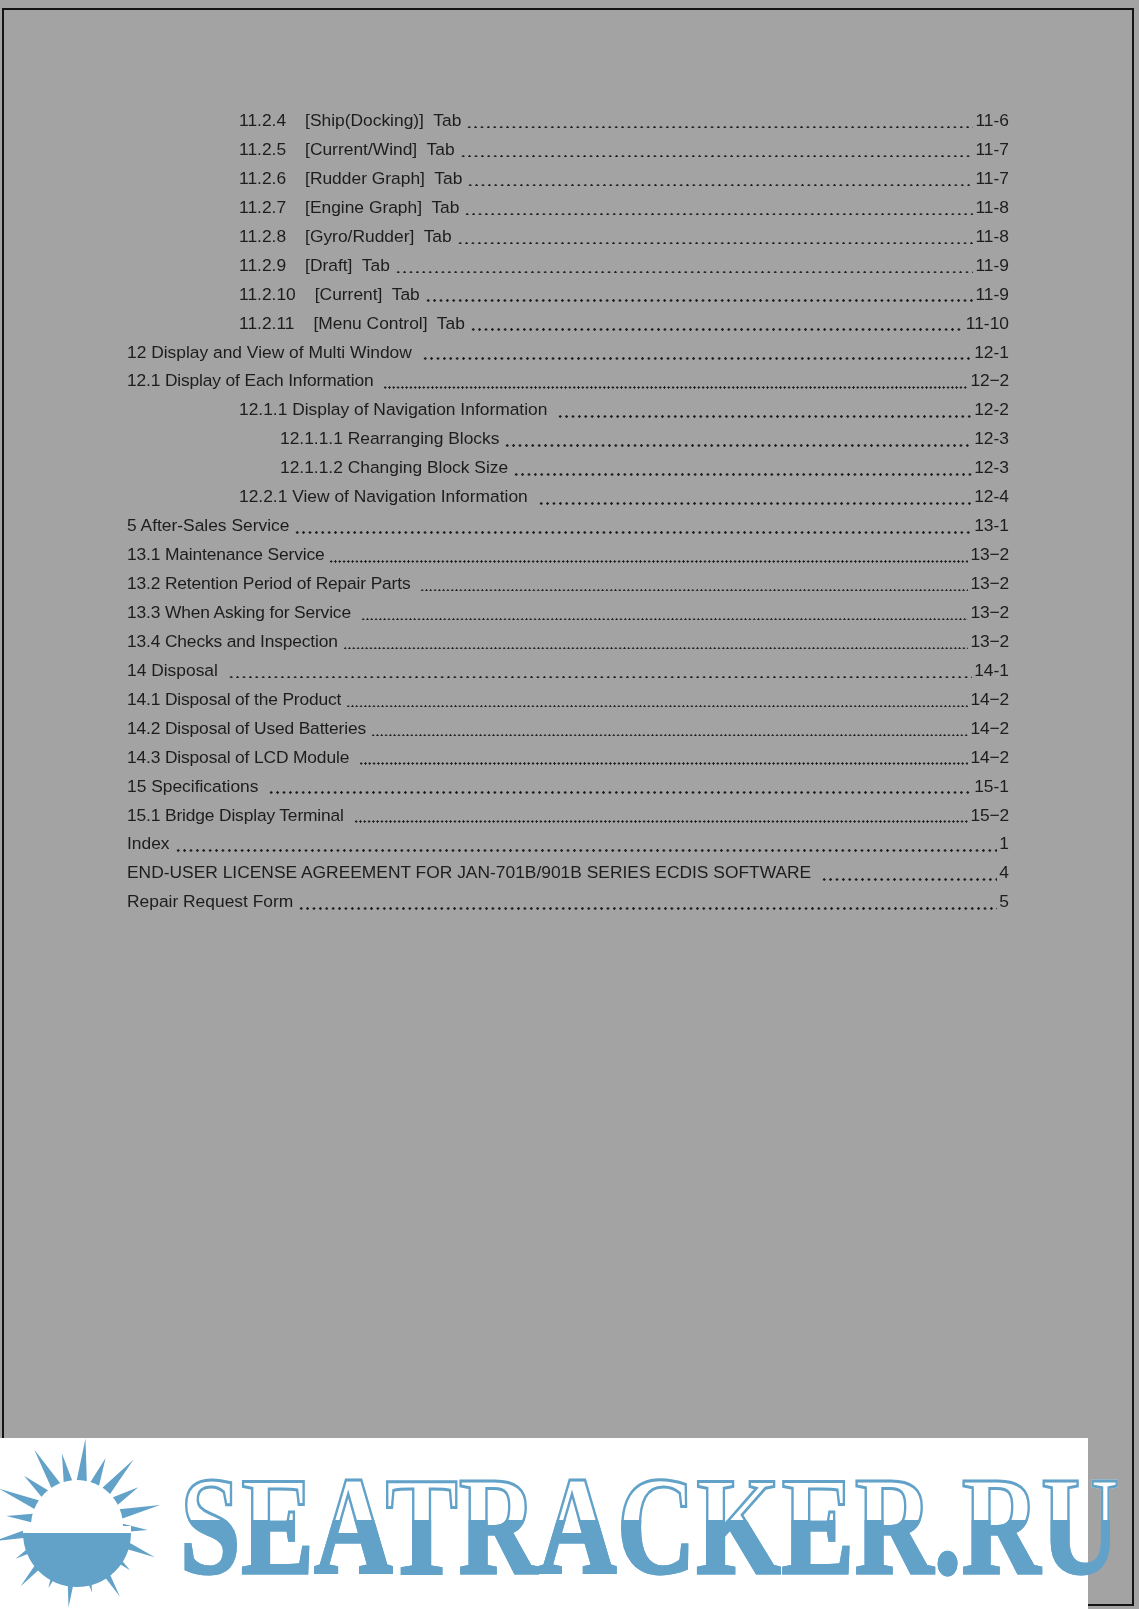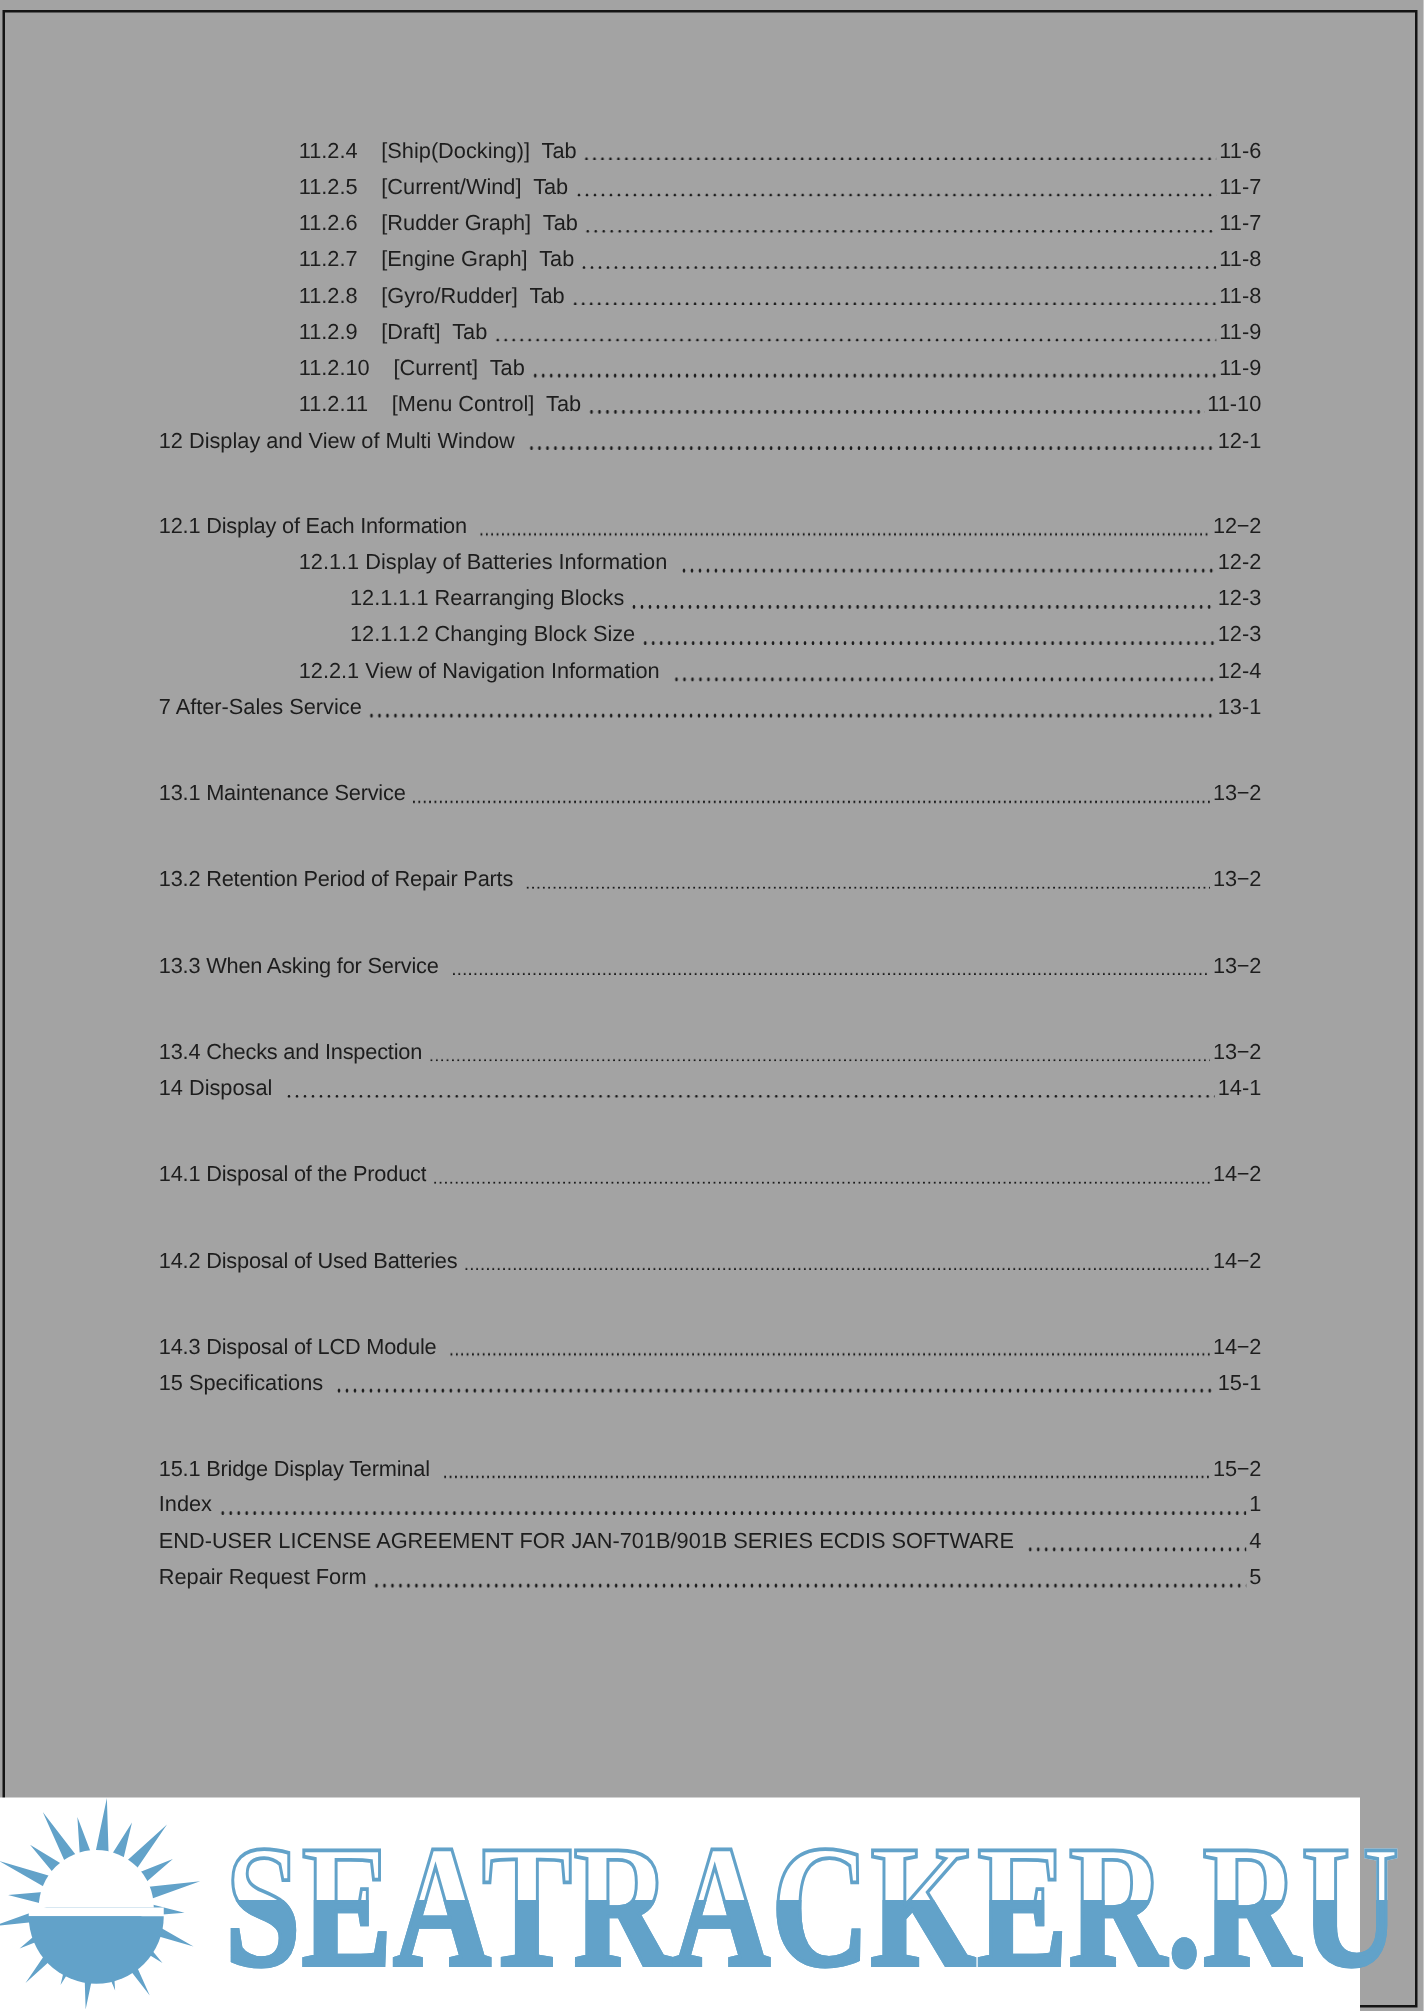--- a/index.html
+++ b/index.html
@@ -21,21 +21,21 @@
   .toc-row .leader{ flex:1 1 10px; min-width:8px; align-self:flex-end;
                     height:2.6px; margin:0 2px 6.5px 5px;
                     background-image:radial-gradient(circle, #1b1b1b 1.02px, rgba(0,0,0,0) 1.32px);
                     background-size:6.4px 2.6px; background-repeat:repeat-x;
                     background-position:left center; }
   .toc-row.dense .leader{
                     background-image:radial-gradient(circle, #1b1b1b .85px, rgba(0,0,0,0) 1.1px);
                     background-size:4.3px 2.6px; }
   .toc-row .pageno{ flex:0 0 auto; text-align:center; }
   .toc-row.lvl1 { padding-left:0; }
-  .toc-row.lvl2 { padding-left:0; letter-spacing:-0.15px;margin-top:40px; }
+  .toc-row.lvl2 { padding-left:0; letter-spacing:-0.15px; }
   .toc-row.lvl3 { padding-left:112px; }
   .toc-row.lvl4 { padding-left:153px; }
 
   
   .wm-banner { position:absolute; left:0; top:1438px; width:1088px; height:171px; background:#fff; }
   .wm-sun    { position:absolute; left:-23px; top:1423px; width:200px; height:200px; }
   .wm-text   { position:absolute; left:180px; top:1456px;
                font-family:"Liberation Serif", serif; font-weight:bold;
                font-size:140px; line-height:1; letter-spacing:1px; white-space:pre;
                transform-origin:left top;
@@ -107,21 +107,21 @@
       <span class="pageno">12-1</span>
     </div>
       <div class="toc-row lvl2 dense">
       
       <span class="title">12.1 Display of Each Information </span>
       <span class="leader"></span>
       <span class="pageno">12−2</span>
     </div>
       <div class="toc-row lvl3">
       
-      <span class="title">12.1.1 Display of Batteries Information </span>
+      <span class="title">12.1.1 Display of Navigation Information </span>
       <span class="leader"></span>
       <span class="pageno">12-2</span>
     </div>
       <div class="toc-row lvl4">
       
       <span class="title">12.1.1.1 Rearranging Blocks</span>
       <span class="leader"></span>
       <span class="pageno">12-3</span>
     </div>
       <div class="toc-row lvl4">
@@ -131,21 +131,21 @@
       <span class="pageno">12-3</span>
     </div>
       <div class="toc-row lvl3">
       
       <span class="title">12.2.1 View of Navigation Information </span>
       <span class="leader"></span>
       <span class="pageno">12-4</span>
     </div>
       <div class="toc-row lvl1">
       
-      <span class="title">7 After-Sales Service</span>
+      <span class="title">5 After-Sales Service</span>
       <span class="leader"></span>
       <span class="pageno">13-1</span>
     </div>
       <div class="toc-row lvl2 dense">
       
       <span class="title">13.1 Maintenance Service</span>
       <span class="leader"></span>
       <span class="pageno">13−2</span>
     </div>
       <div class="toc-row lvl2 dense">

